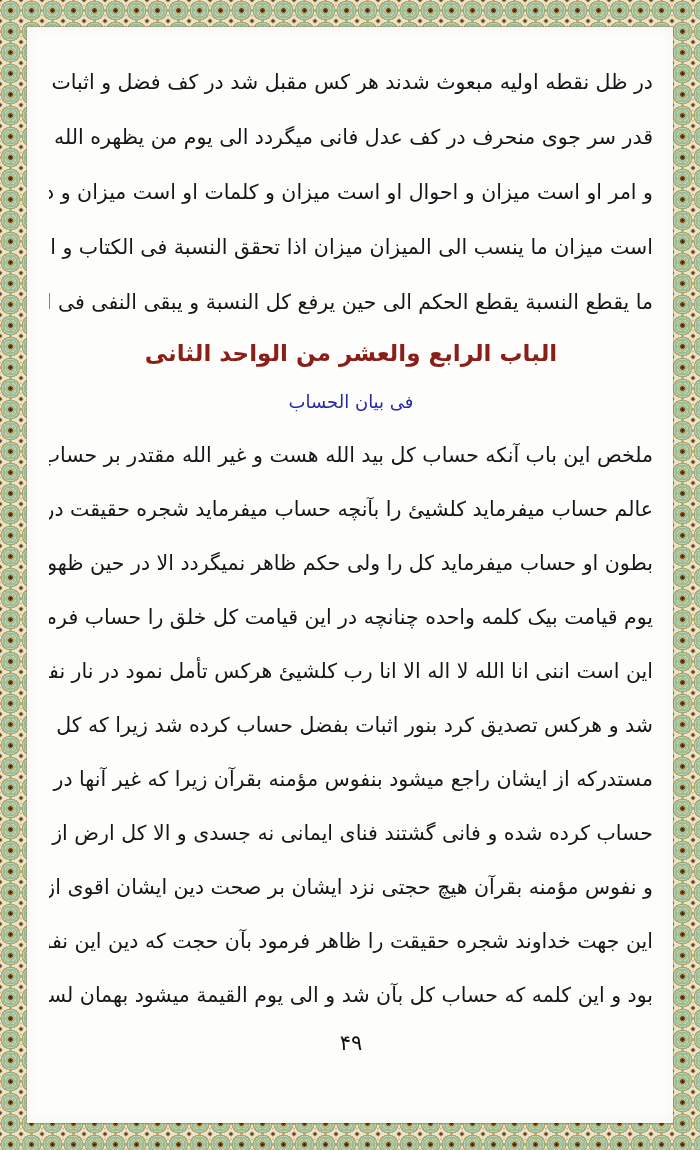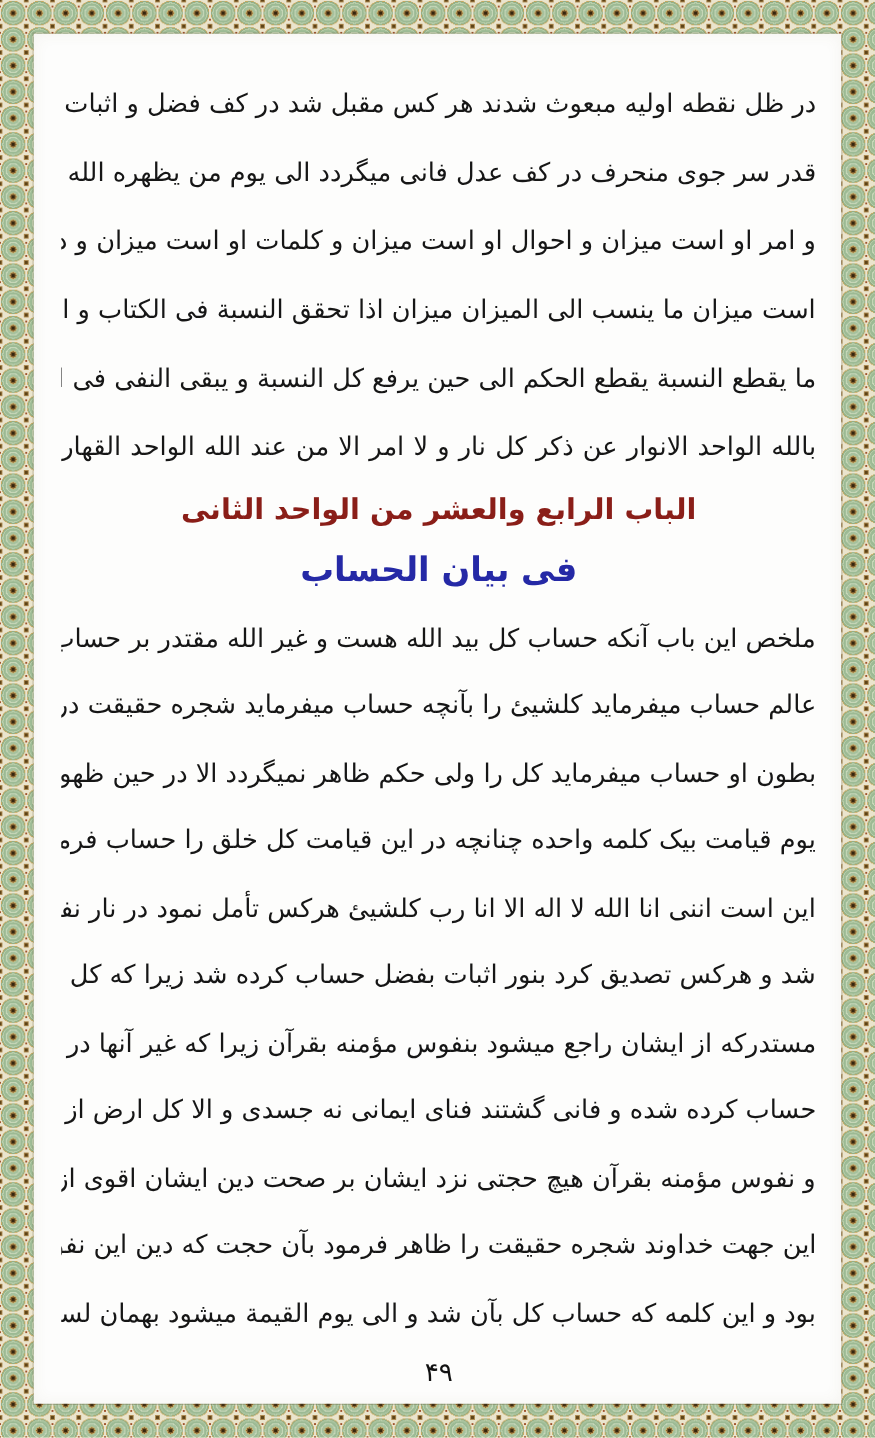--- a/index.html
+++ b/index.html
@@ -53,21 +53,21 @@
   .para.body .line{height:54px;line-height:54px;}
   .heading-red{
     height:46px; line-height:46px;
     text-align:right; text-align-last:center;
     font-size:23px; font-weight:bold;
     color:var(--accent-red);
   }
   .heading-blue{
     height:52px; line-height:52px;
     text-align:right; text-align-last:center;
-    font-size:27px; font-weight:bold;
+    font-size:18px; font-weight:normal;
     color:var(--accent-blue);
   }
   .page-number{
     height:42px; line-height:42px;
     text-align:left; text-align-last:center;
     font-size:21px;
     color:#111;
   }
 </style>
 </head>
@@ -75,21 +75,20 @@
 
 <div class="scan">
   <div class="page">
 
     <div class="para top">
       <div class="line">در ظل نقطه اولیه مبعوث شدند هر کس مقبل شد در کف فضل و اثبات ثابت میگردد و هر کس</div>
       <div class="line">قدر سر جوی منحرف در کف عدل فانی میگردد الی یوم من یظهره الله که او است میزان</div>
       <div class="line">و امر او است میزان و احوال او است میزان و کلمات او است میزان و دلالات او</div>
       <div class="line">است میزان ما ینسب الی المیزان میزان اذا تحقق النسبة فی الکتاب و الاعلی قدر</div>
       <div class="line">ما یقطع النسبة یقطع الحکم الی حین یرفع کل النسبة و یبقی النفی فی النار و انا کل لنستعیذن</div>
-      <div class="line">بالله الواحد الانوار عن ذکر کل نار و لا امر الا من عند الله الواحد القهار</div>
     </div>
 
     <div class="heading-red">الباب الرابع والعشر من الواحد الثانی</div>
     <div class="heading-blue">فی بیان الحساب</div>
 
     <div class="para body">
       <div class="line">ملخص این باب آنکه حساب کل بید الله هست و غیر الله مقتدر بر حساب کل نیست و خداوند</div>
       <div class="line">عالم حساب میفرماید کلشیئ را بآنچه حساب میفرماید شجره حقیقت در هر زمان بظهور او و در حین</div>
       <div class="line">بطون او حساب میفرماید کل را ولی حکم ظاهر نمیگردد الا در حین ظهور و حساب میفرماید کل را در</div>
       <div class="line">یوم قیامت بیک کلمه واحده چنانچه در این قیامت کل خلق را حساب فرمود بیک کلمه و آن</div>

